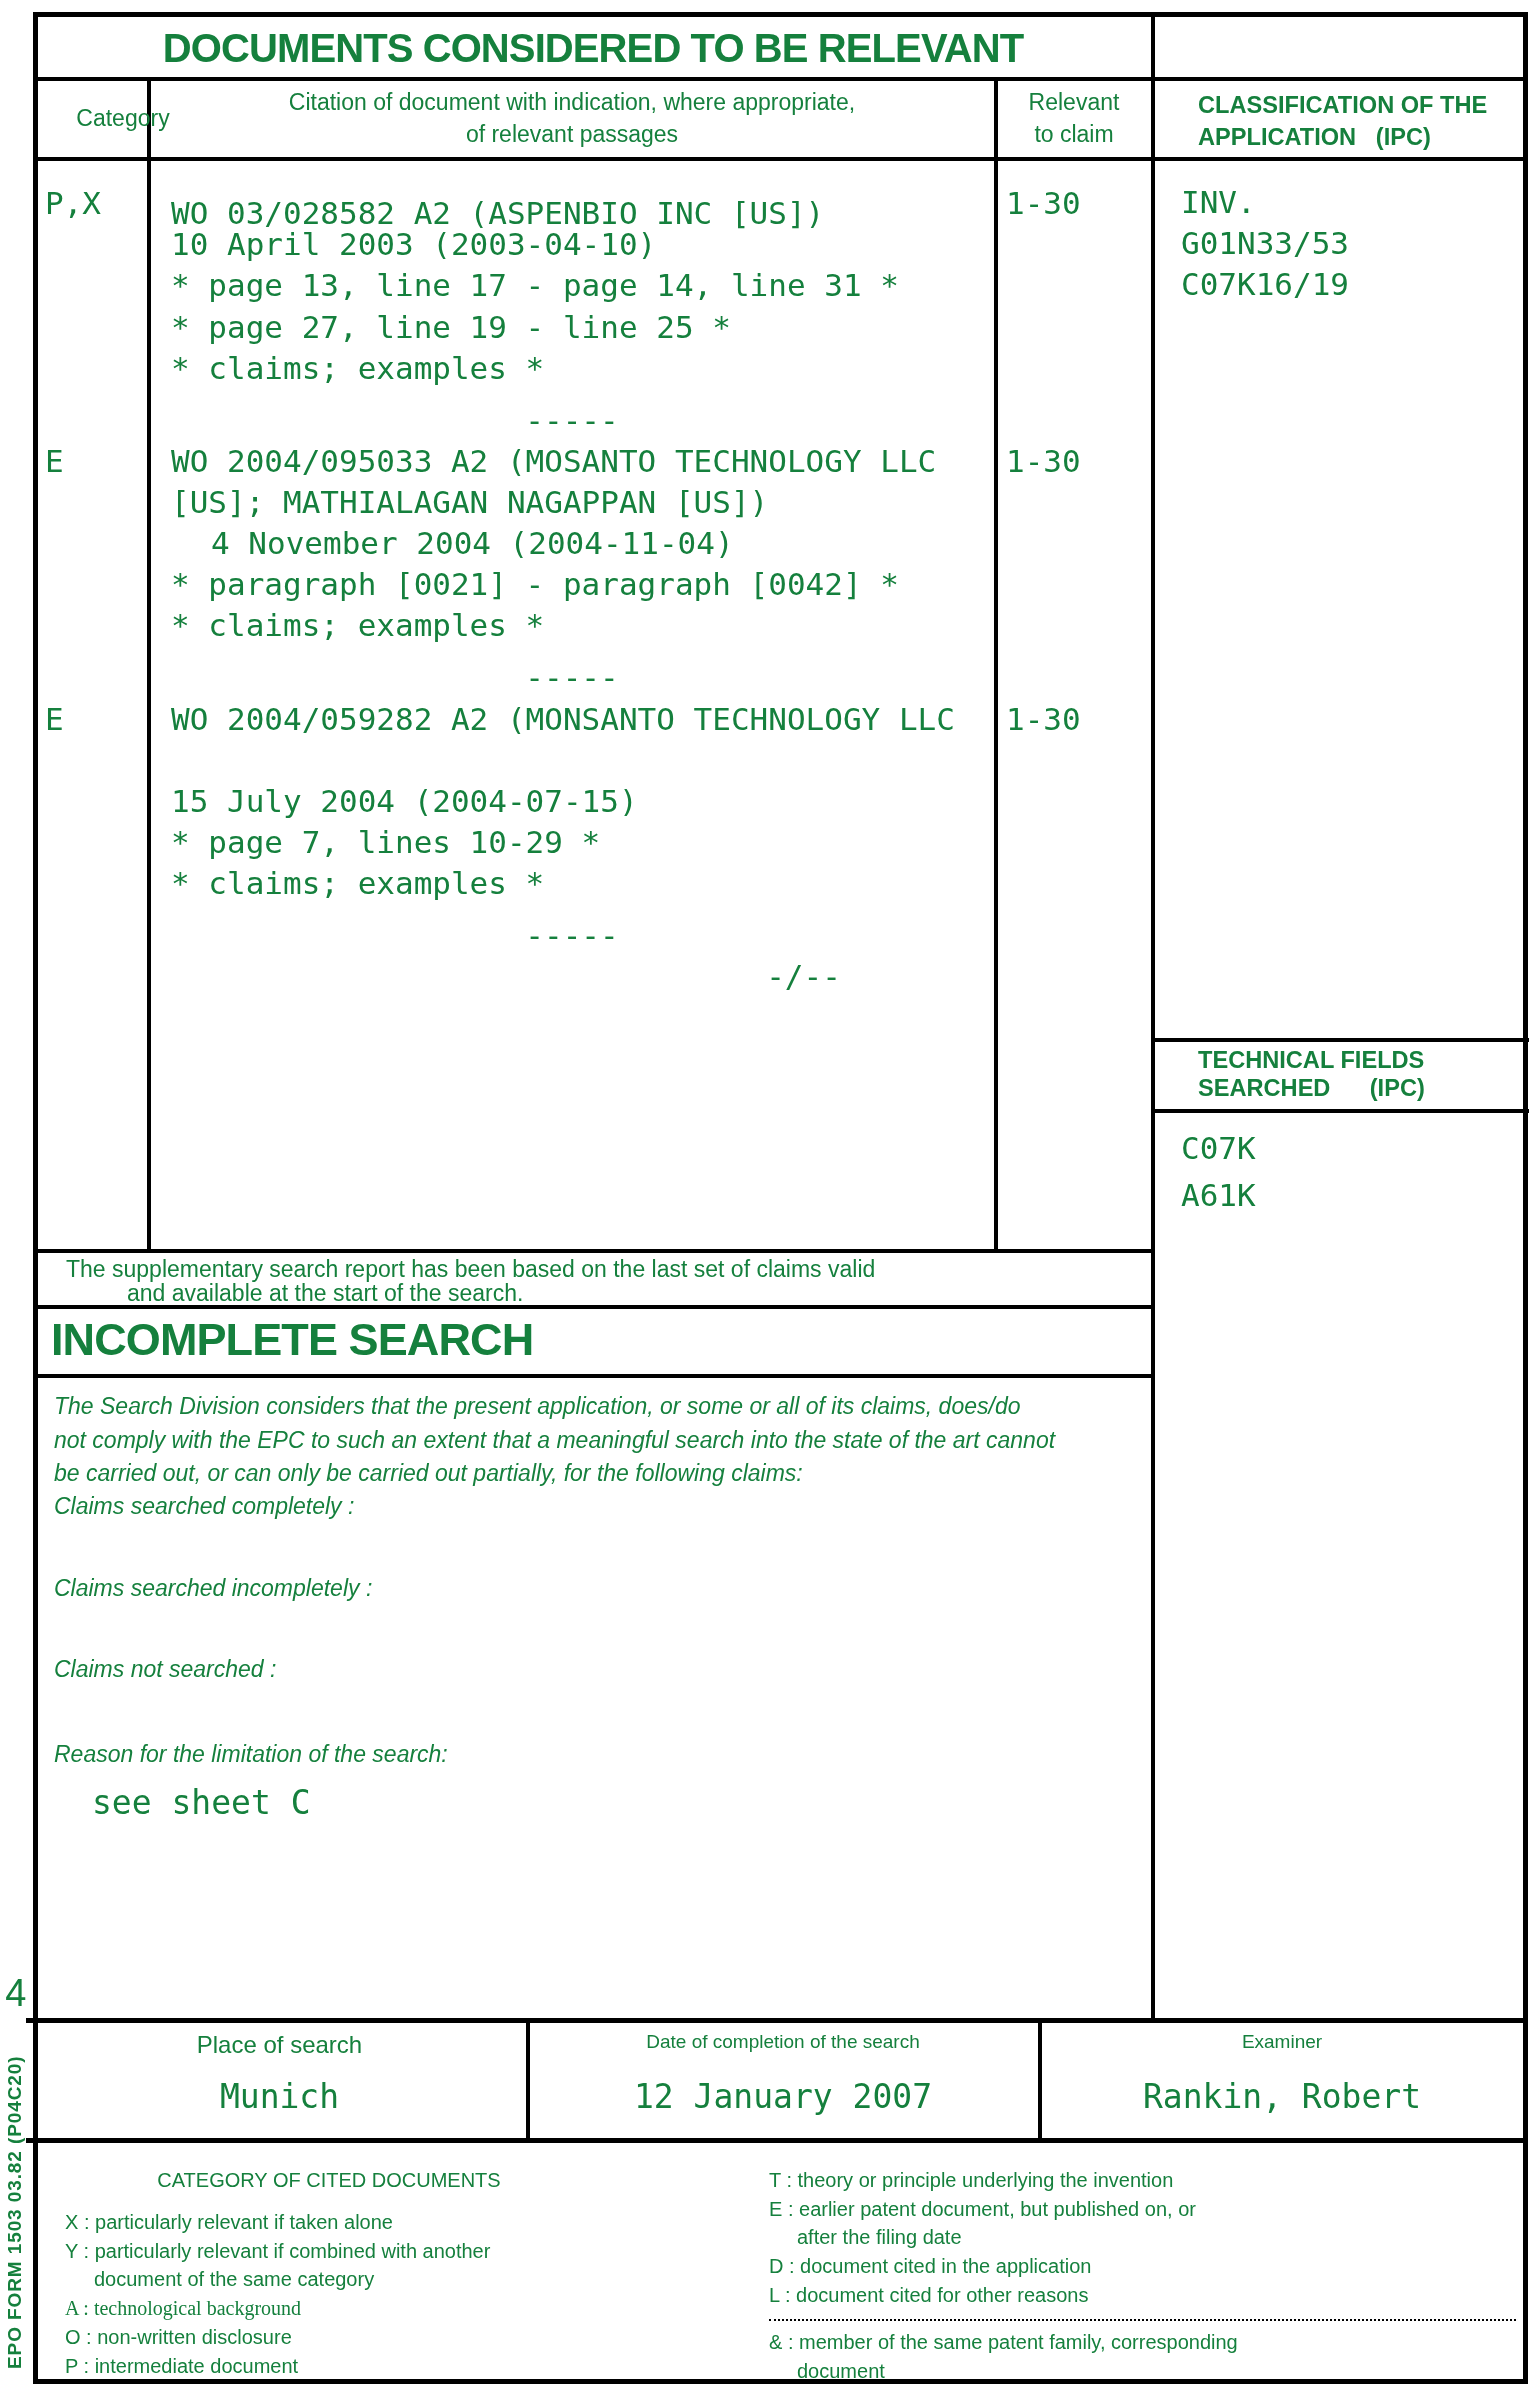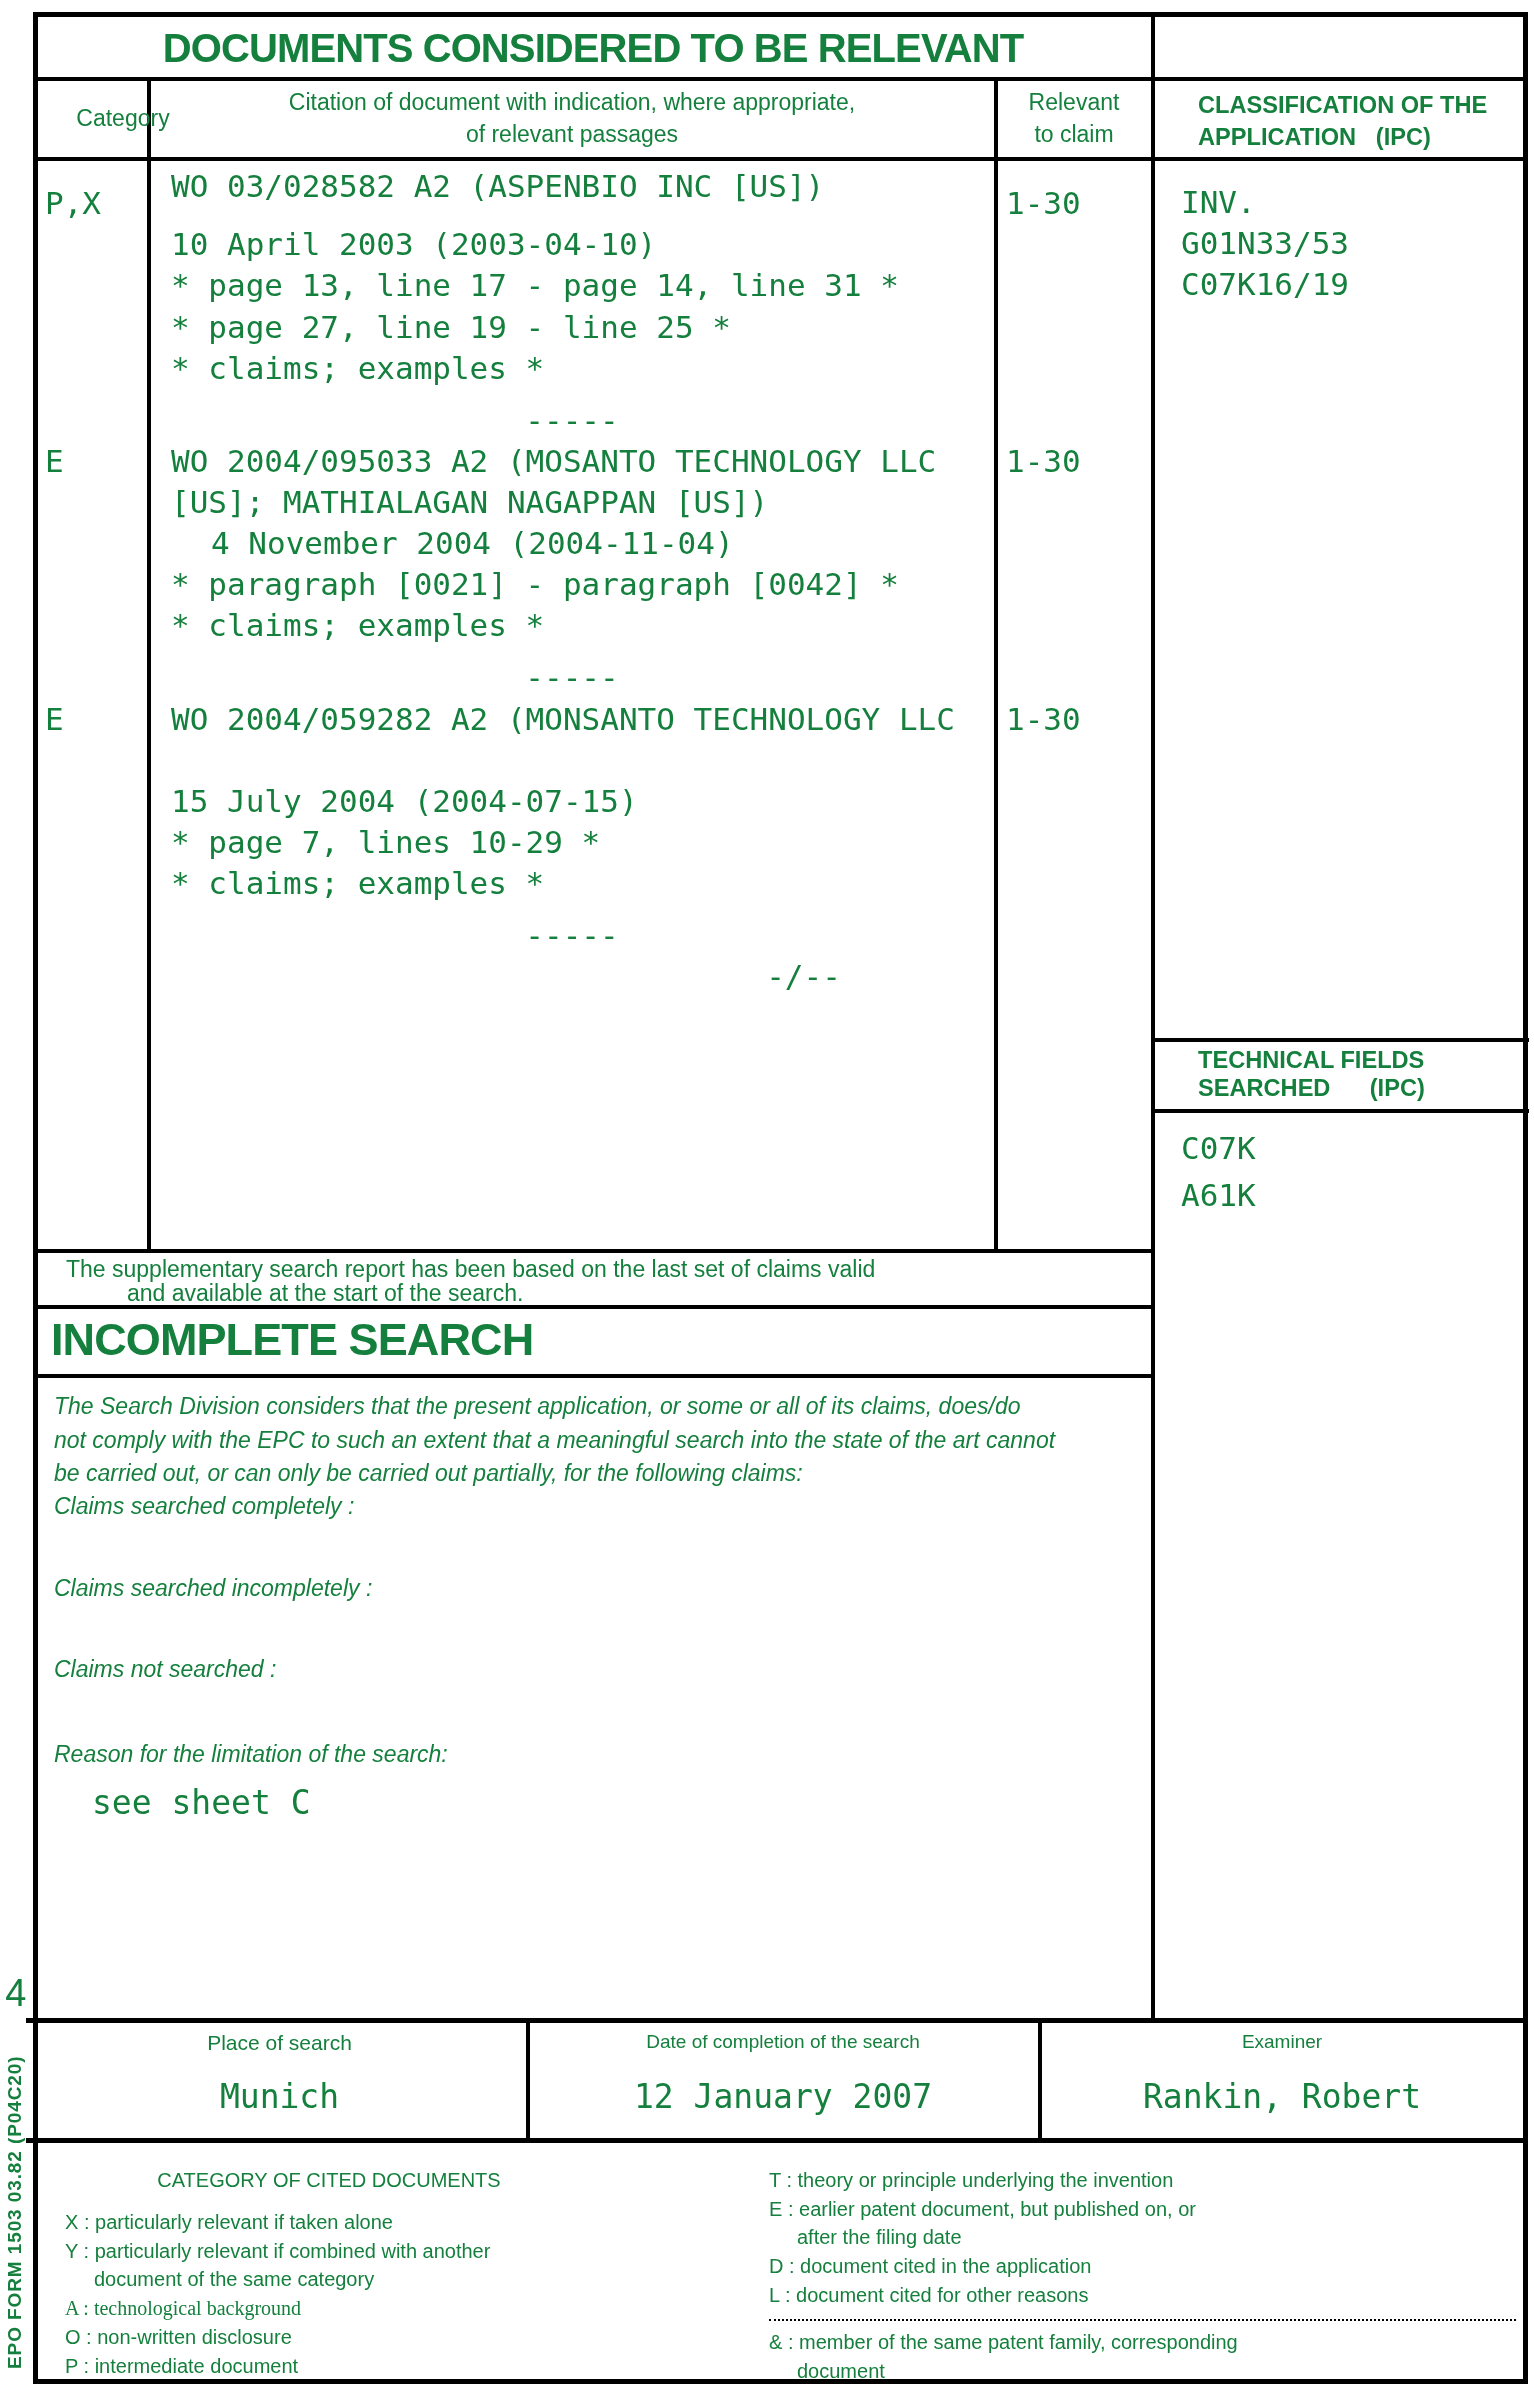--- a/index.html
+++ b/index.html
@@ -59,21 +59,21 @@
 
   <div class="t sans colhdr" style="left:1198px;top:89px;">CLASSIFICATION OF THE</div>
   <div class="t sans colhdr" style="left:1198px;top:121px;">APPLICATION   (IPC)</div>
 
   <div class="t mono cite" style="left:1181px;top:182px;">INV.</div>
   <div class="t mono cite" style="left:1181px;top:223px;">G01N33/53</div>
   <div class="t mono cite" style="left:1181px;top:264px;">C07K16/19</div>
 
   <div class="t mono cite" style="left:45px;top:183px;">P,X</div>
   <div class="t mono cite" style="left:1006px;top:183px;">1-30</div>
-  <div class="t mono cite" style="left:171px;top:166px;text-align:right;">WO 03/028582 A2 (ASPENBIO INC [US])</div>
+  <div class="t mono cite" style="left:171px;top:193px;text-align:right;">WO 03/028582 A2 (ASPENBIO INC [US])</div>
   <div class="t mono cite" style="left:171px;top:224px;">10 April 2003 (2003-04-10)</div>
   <div class="t mono cite" style="left:171px;top:265px;">* page 13, line 17 - page 14, line 31 *</div>
   <div class="t mono cite" style="left:171px;top:307px;">* page 27, line 19 - line 25 *</div>
   <div class="t mono cite" style="left:171px;top:348px;">* claims; examples *</div>
   <div class="t mono cite ctr" style="left:150px;top:400px;width:844px;">-----</div>
 
   <div class="t mono cite" style="left:45px;top:441px;">E</div>
   <div class="t mono cite" style="left:1006px;top:441px;">1-30</div>
   <div class="t mono cite" style="left:171px;top:441px;">WO 2004/095033 A2 (MOSANTO TECHNOLOGY LLC</div>
   <div class="t mono cite" style="left:171px;top:482px;">[US]; MATHIALAGAN NAGAPPAN [US])</div>
@@ -105,21 +105,21 @@
   <div class="t sans body26" style="left:54px;top:1390px;">The Search Division considers that the present application, or some or all of its claims, does/do</div>
   <div class="t sans body26" style="left:54px;top:1424px;">not comply with the EPC to such an extent that a meaningful search into the state of the art cannot</div>
   <div class="t sans body26" style="left:54px;top:1457px;">be carried out, or can only be carried out partially, for the following claims:</div>
 
   <div class="t sans body26" style="left:54px;top:1490px;">Claims searched completely :</div>
   <div class="t sans body26" style="left:54px;top:1572px;">Claims searched incompletely :</div>
   <div class="t sans body26" style="left:54px;top:1653px;">Claims not searched :</div>
   <div class="t sans body26" style="left:54px;top:1738px;">Reason for the limitation of the search:</div>
   <div class="t mono" style="left:92px;top:1783px;font-size:33px;">see sheet C</div>
 
-  <div class="t sans ctr" style="left:33px;top:2031px;width:493px;font-size:21px;">Place of search</div>
+  <div class="t sans ctr" style="left:33px;top:2031px;width:493px;font-size:24px;">Place of search</div>
   <div class="t sans ctr" style="left:529px;top:2031px;width:508px;font-size:19px;">Date of completion of the search</div>
   <div class="t sans ctr" style="left:1041px;top:2031px;width:482px;font-size:19px;">Examiner</div>
 
   <div class="t mono ctr" style="left:33px;top:2077px;width:493px;font-size:33px;">Munich</div>
   <div class="t mono ctr" style="left:529px;top:2077px;width:508px;font-size:33px;">12 January 2007</div>
   <div class="t mono ctr" style="left:1041px;top:2077px;width:482px;font-size:33px;">Rankin, Robert</div>
 
   <div class="t sans legend ctr" style="left:136px;top:2166px;width:386px;">CATEGORY OF CITED DOCUMENTS</div>
   <div class="t sans legend" style="left:65px;top:2208px;">X : particularly relevant if taken alone</div>
   <div class="t sans legend" style="left:65px;top:2237px;">Y : particularly relevant if combined with another</div>

